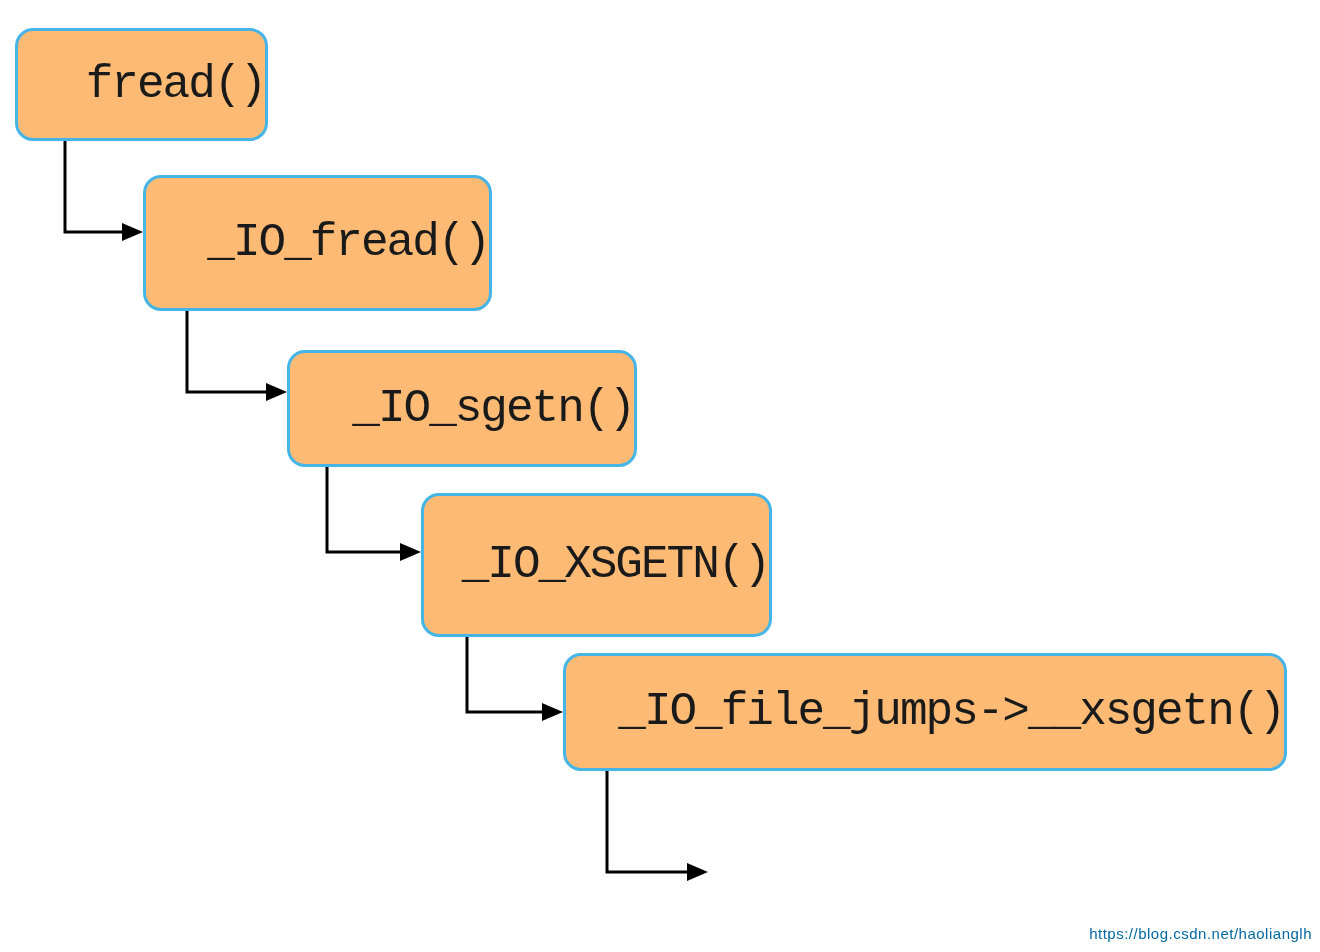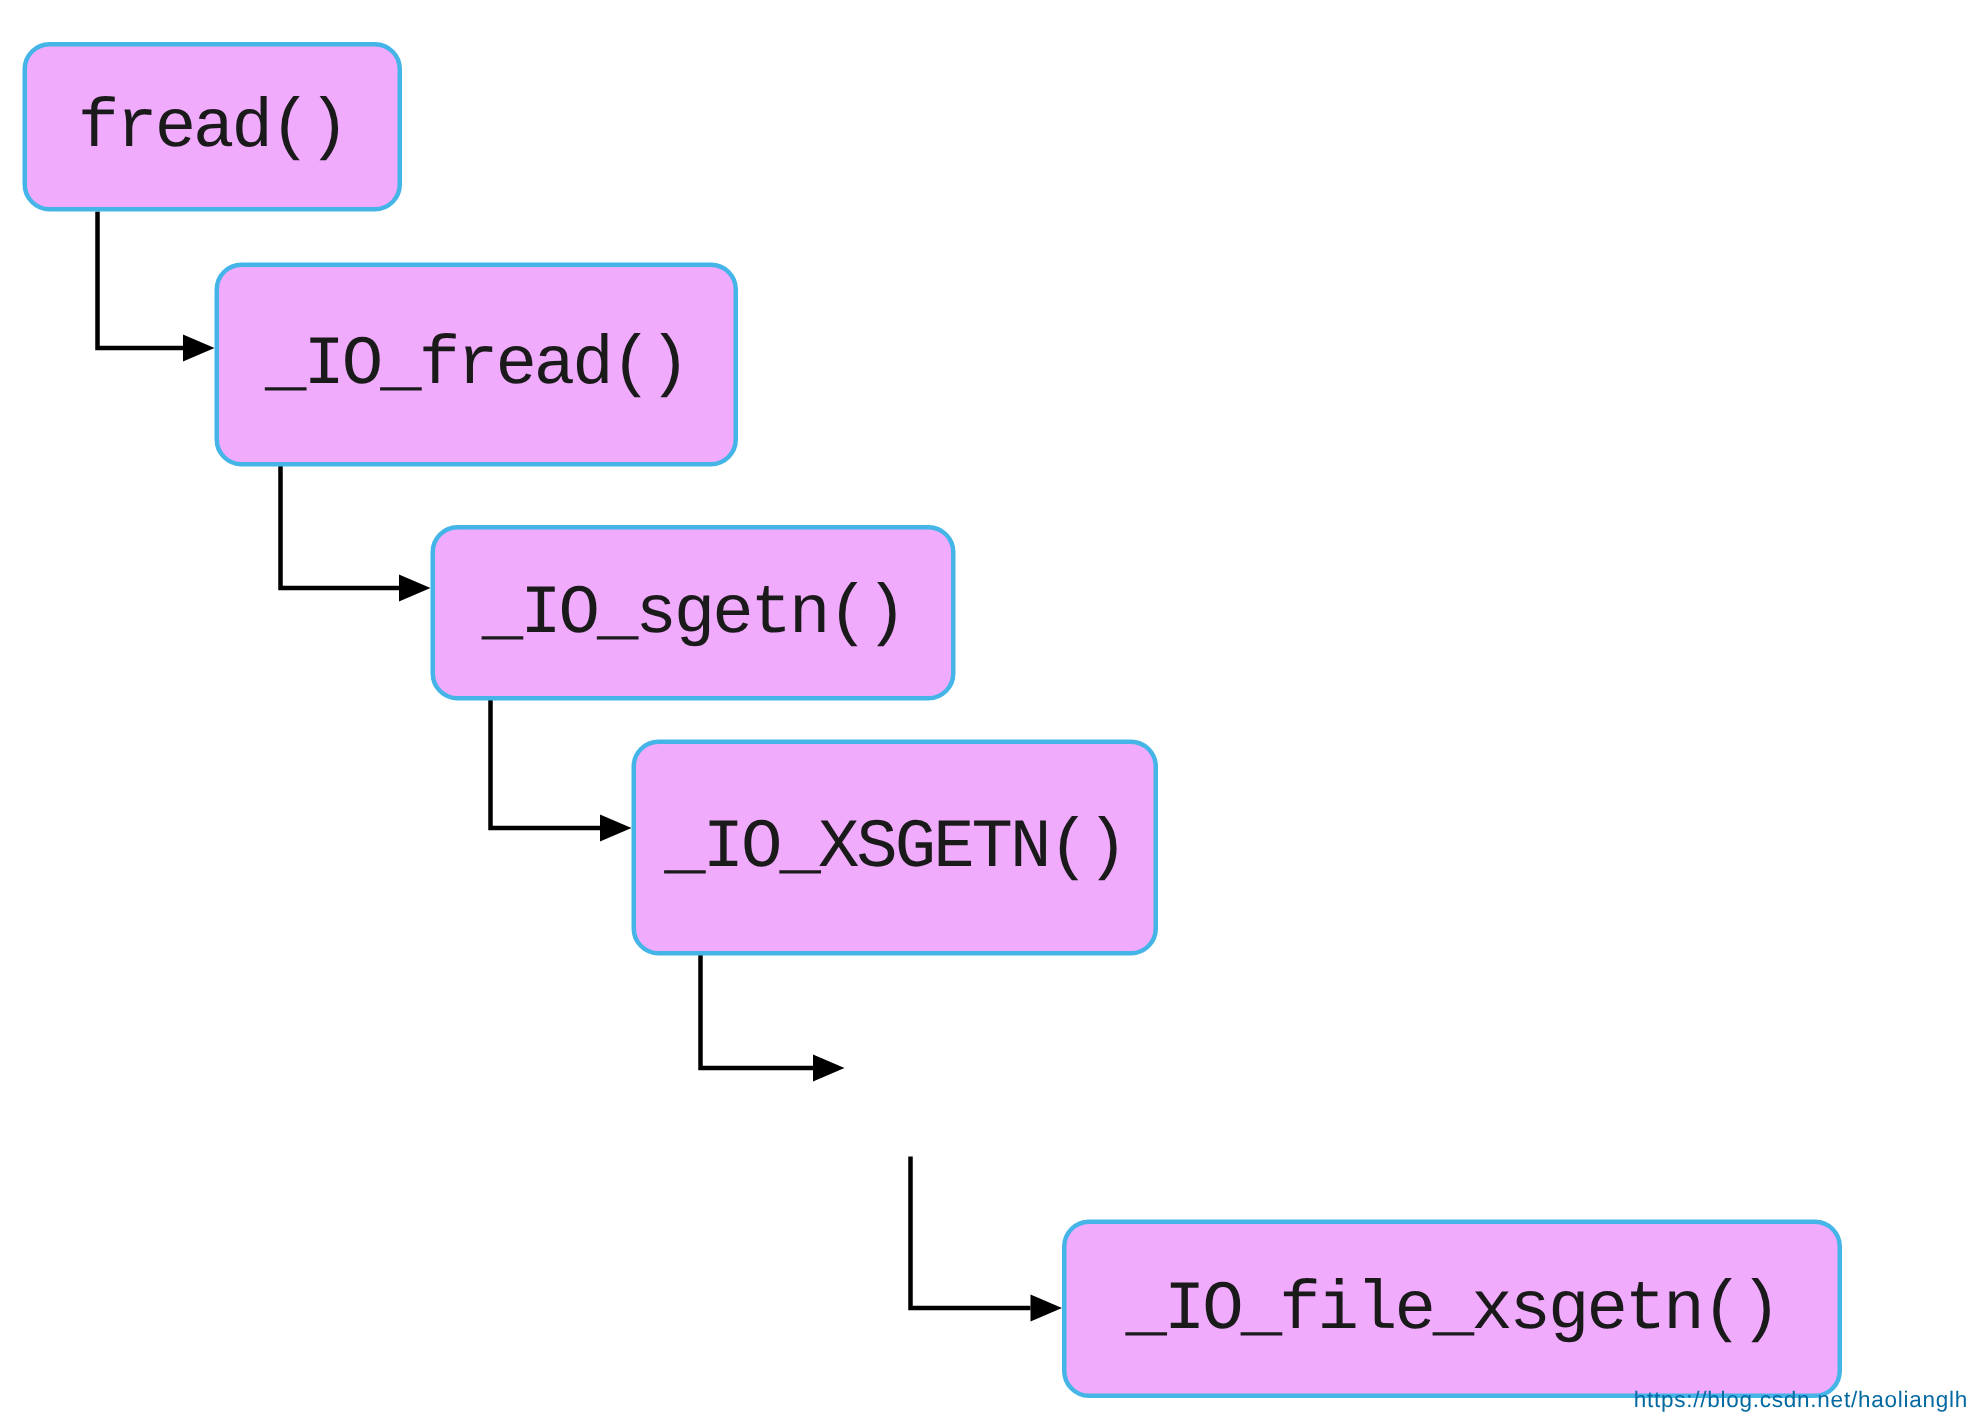--- a/index.html
+++ b/index.html
@@ -21,24 +21,24 @@
     top: 0;
     width: 1320px;
     height: 952px;
     z-index: 1;
   }
   .node {
     position: absolute;
     box-sizing: border-box;
     border: 3px solid #45b5e8;
     border-radius: 18px;
-    background: #f0abfc;
+    background: #fdba74;
     display: flex;
     align-items: center;
-    justify-content: center;
+    justify-content: flex-end;
     z-index: 2;
     color: #1a1a1a;
     font-size: 46px;
     letter-spacing: -2px;
     white-space: nowrap;
   }
   .n1 { left: 15px;  top: 28px;  width: 253px; height: 113px; }
   .n2 { left: 143px; top: 175px; width: 349px; height: 136px; }
   .n3 { left: 287px; top: 350px; width: 350px; height: 117px; }
   .n4 { left: 421px; top: 493px; width: 351px; height: 144px; }
@@ -86,20 +86,20 @@
   </div>
 
   <div class="node n3">
     <span>_IO_sgetn()</span>
   </div>
 
   <div class="node n4">
     <span>_IO_XSGETN()</span>
   </div>
 
+  <div class="node n5">
+    <span>_IO_file_jumps-&gt;__xsgetn()</span>
+  </div>
 
-  <div class="node n6">
-    <span>_IO_file_xsgetn()</span>
-  </div>
 
   <div class="watermark">https://blog.csdn.net/haolianglh</div>
 
 </div>
 
 </body></html>

